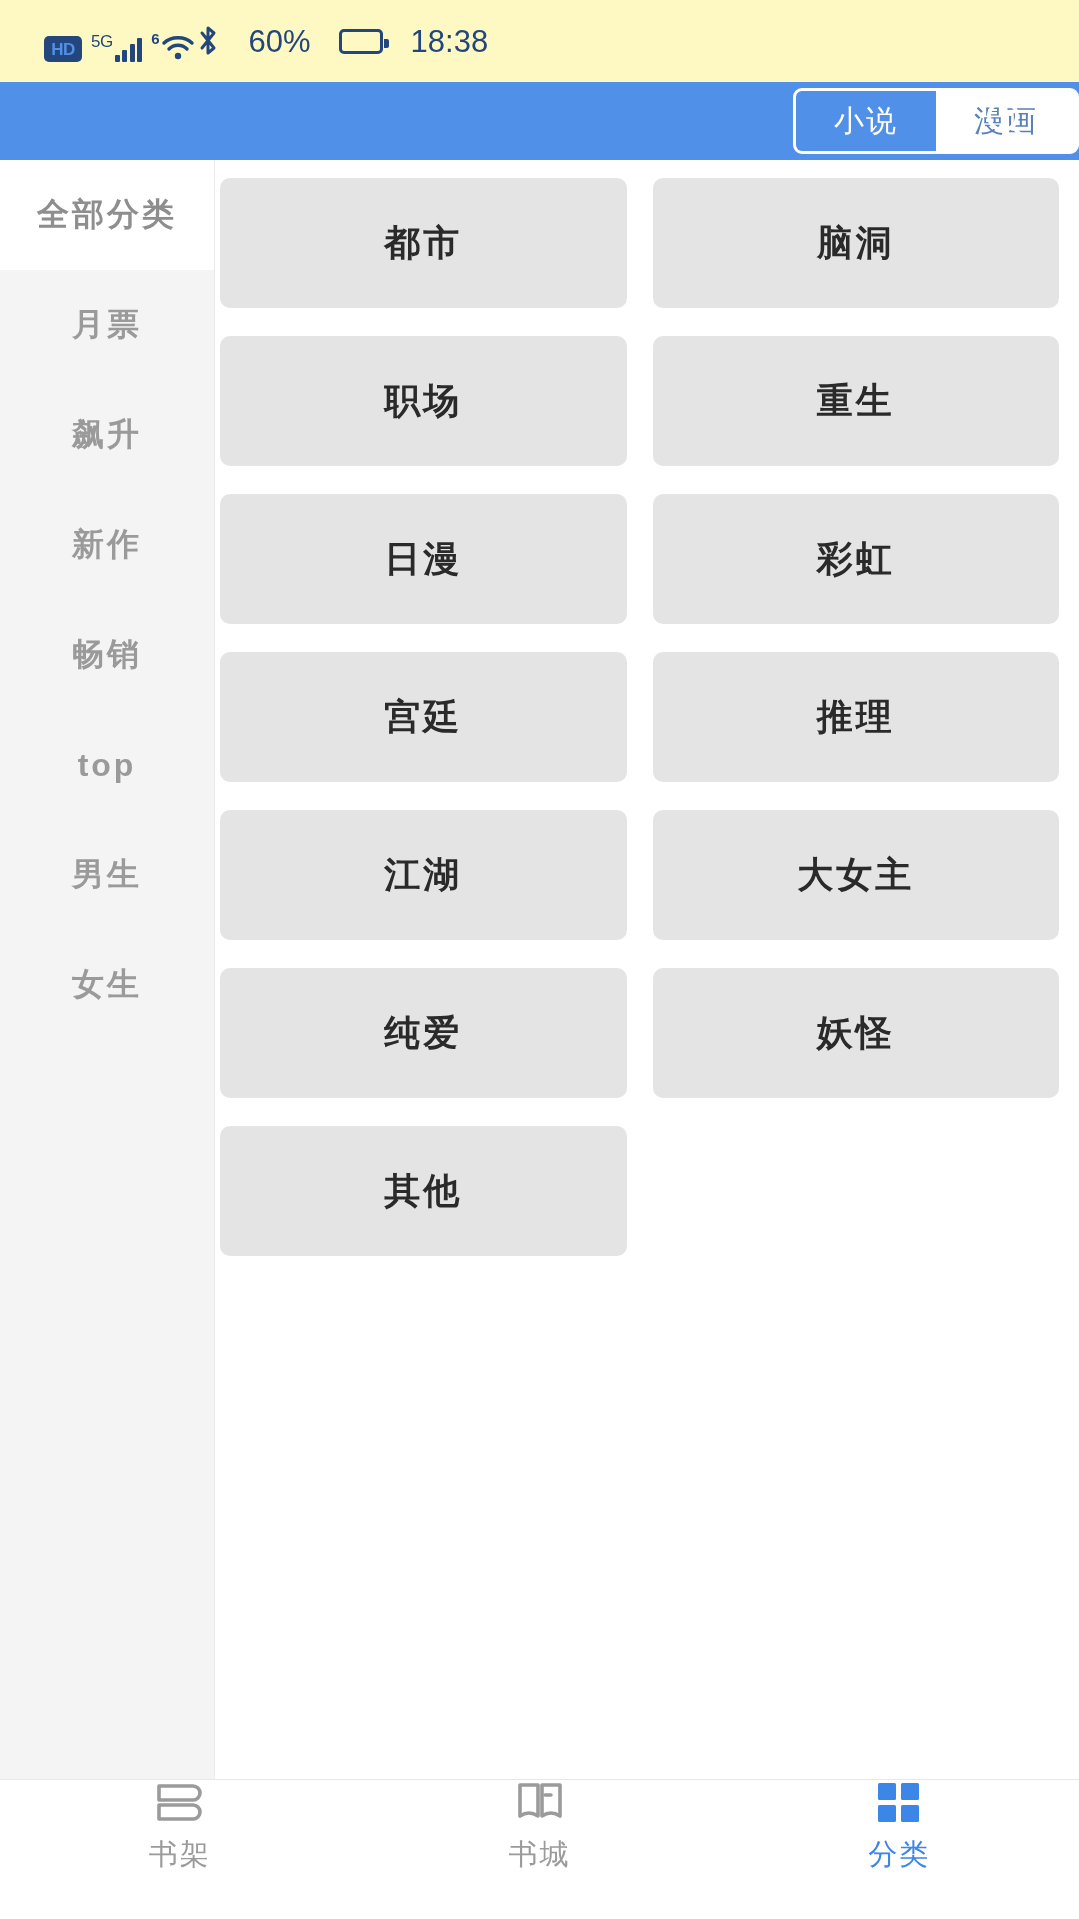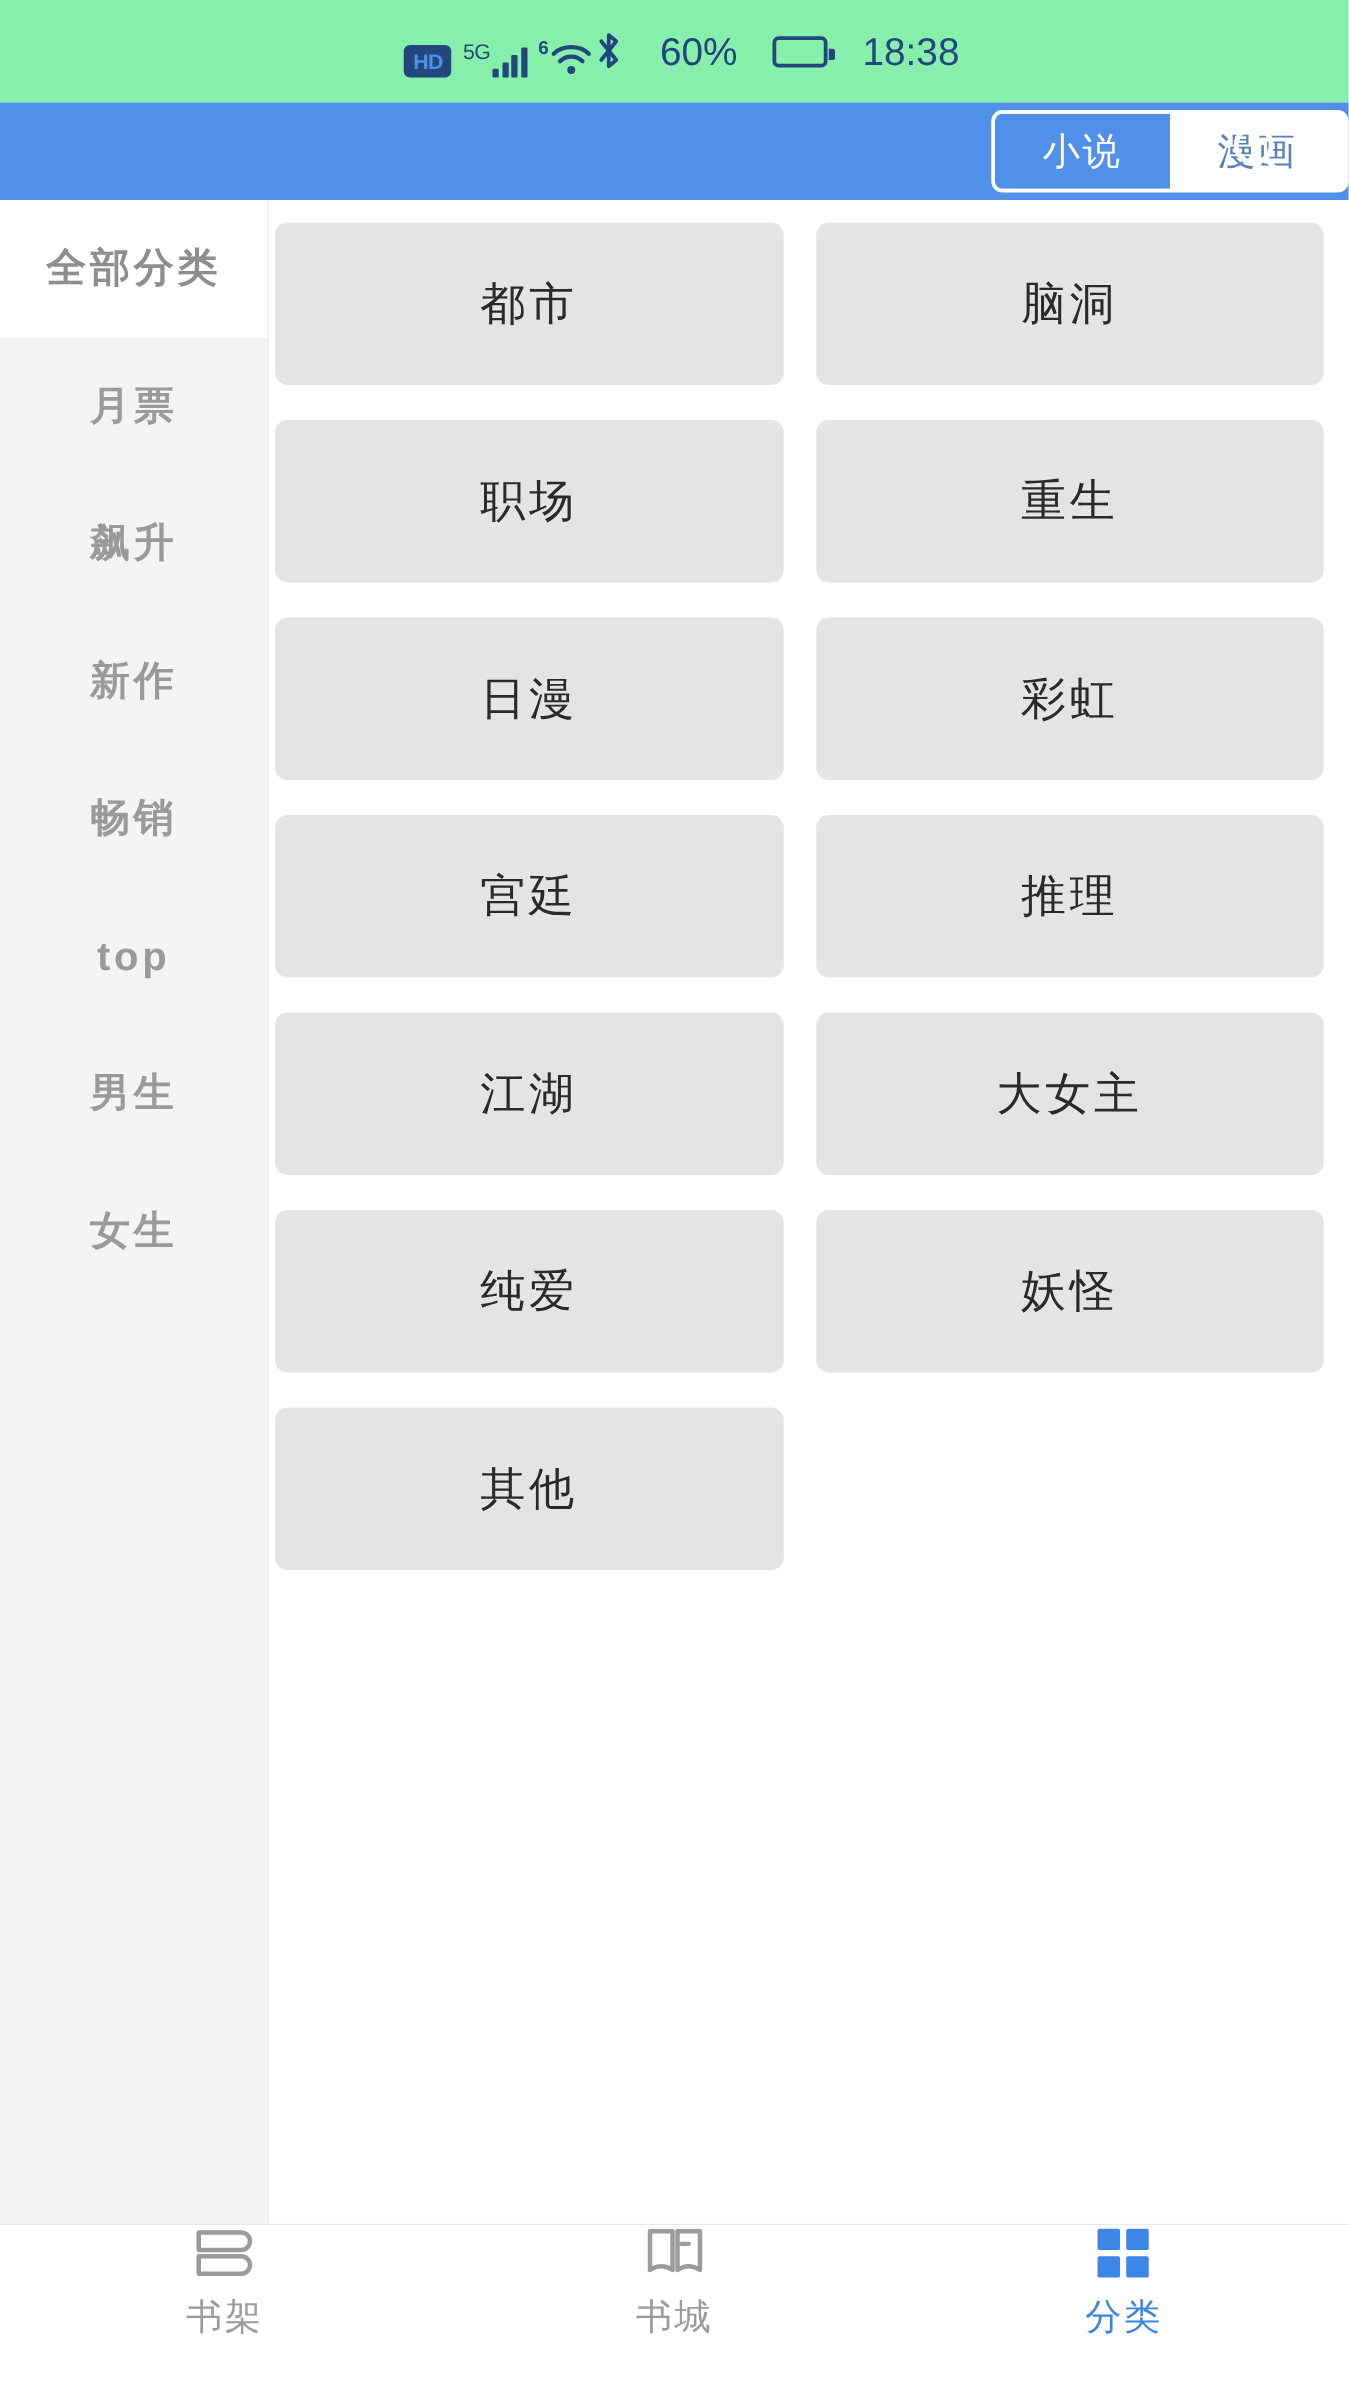--- a/index.html
+++ b/index.html
@@ -15,25 +15,25 @@
     width: 1079px;
     height: 1919px;
     background: #ffffff;
     display: flex;
     flex-direction: column;
   }
 
   
   .statusbar {
     height: 82px;
-    background: #86efac;
+    background: #fef9c3;
     flex: 0 0 82px;
     display: flex;
     align-items: center;
-    justify-content: center;
+    justify-content: flex-start;
     padding: 0 32px 0 44px;
     color: #1d3f73;
   }
   .sb-left { display: flex; align-items: flex-end; gap: 9px; height: 42px; }
   .sb-right { display: flex; align-items: center; gap: 28px; }
 
   .hd-badge {
     display: inline-flex;
     align-items: center;
     justify-content: center;
@@ -167,20 +167,21 @@
   .tile {
     height: 130px;
     background: #E4E4E4;
     border-radius: 10px;
     display: flex;
     align-items: center;
     justify-content: center;
     font-size: 36px;
     color: #2a2a2a;
     letter-spacing: 3px;
+    font-weight: bold;
   }
 
   
   .bottomnav {
     flex: 0 0 140px;
     background: #ffffff;
     border-top: 1px solid #e8e8e8;
     display: flex;
   }
   .nav-item {

